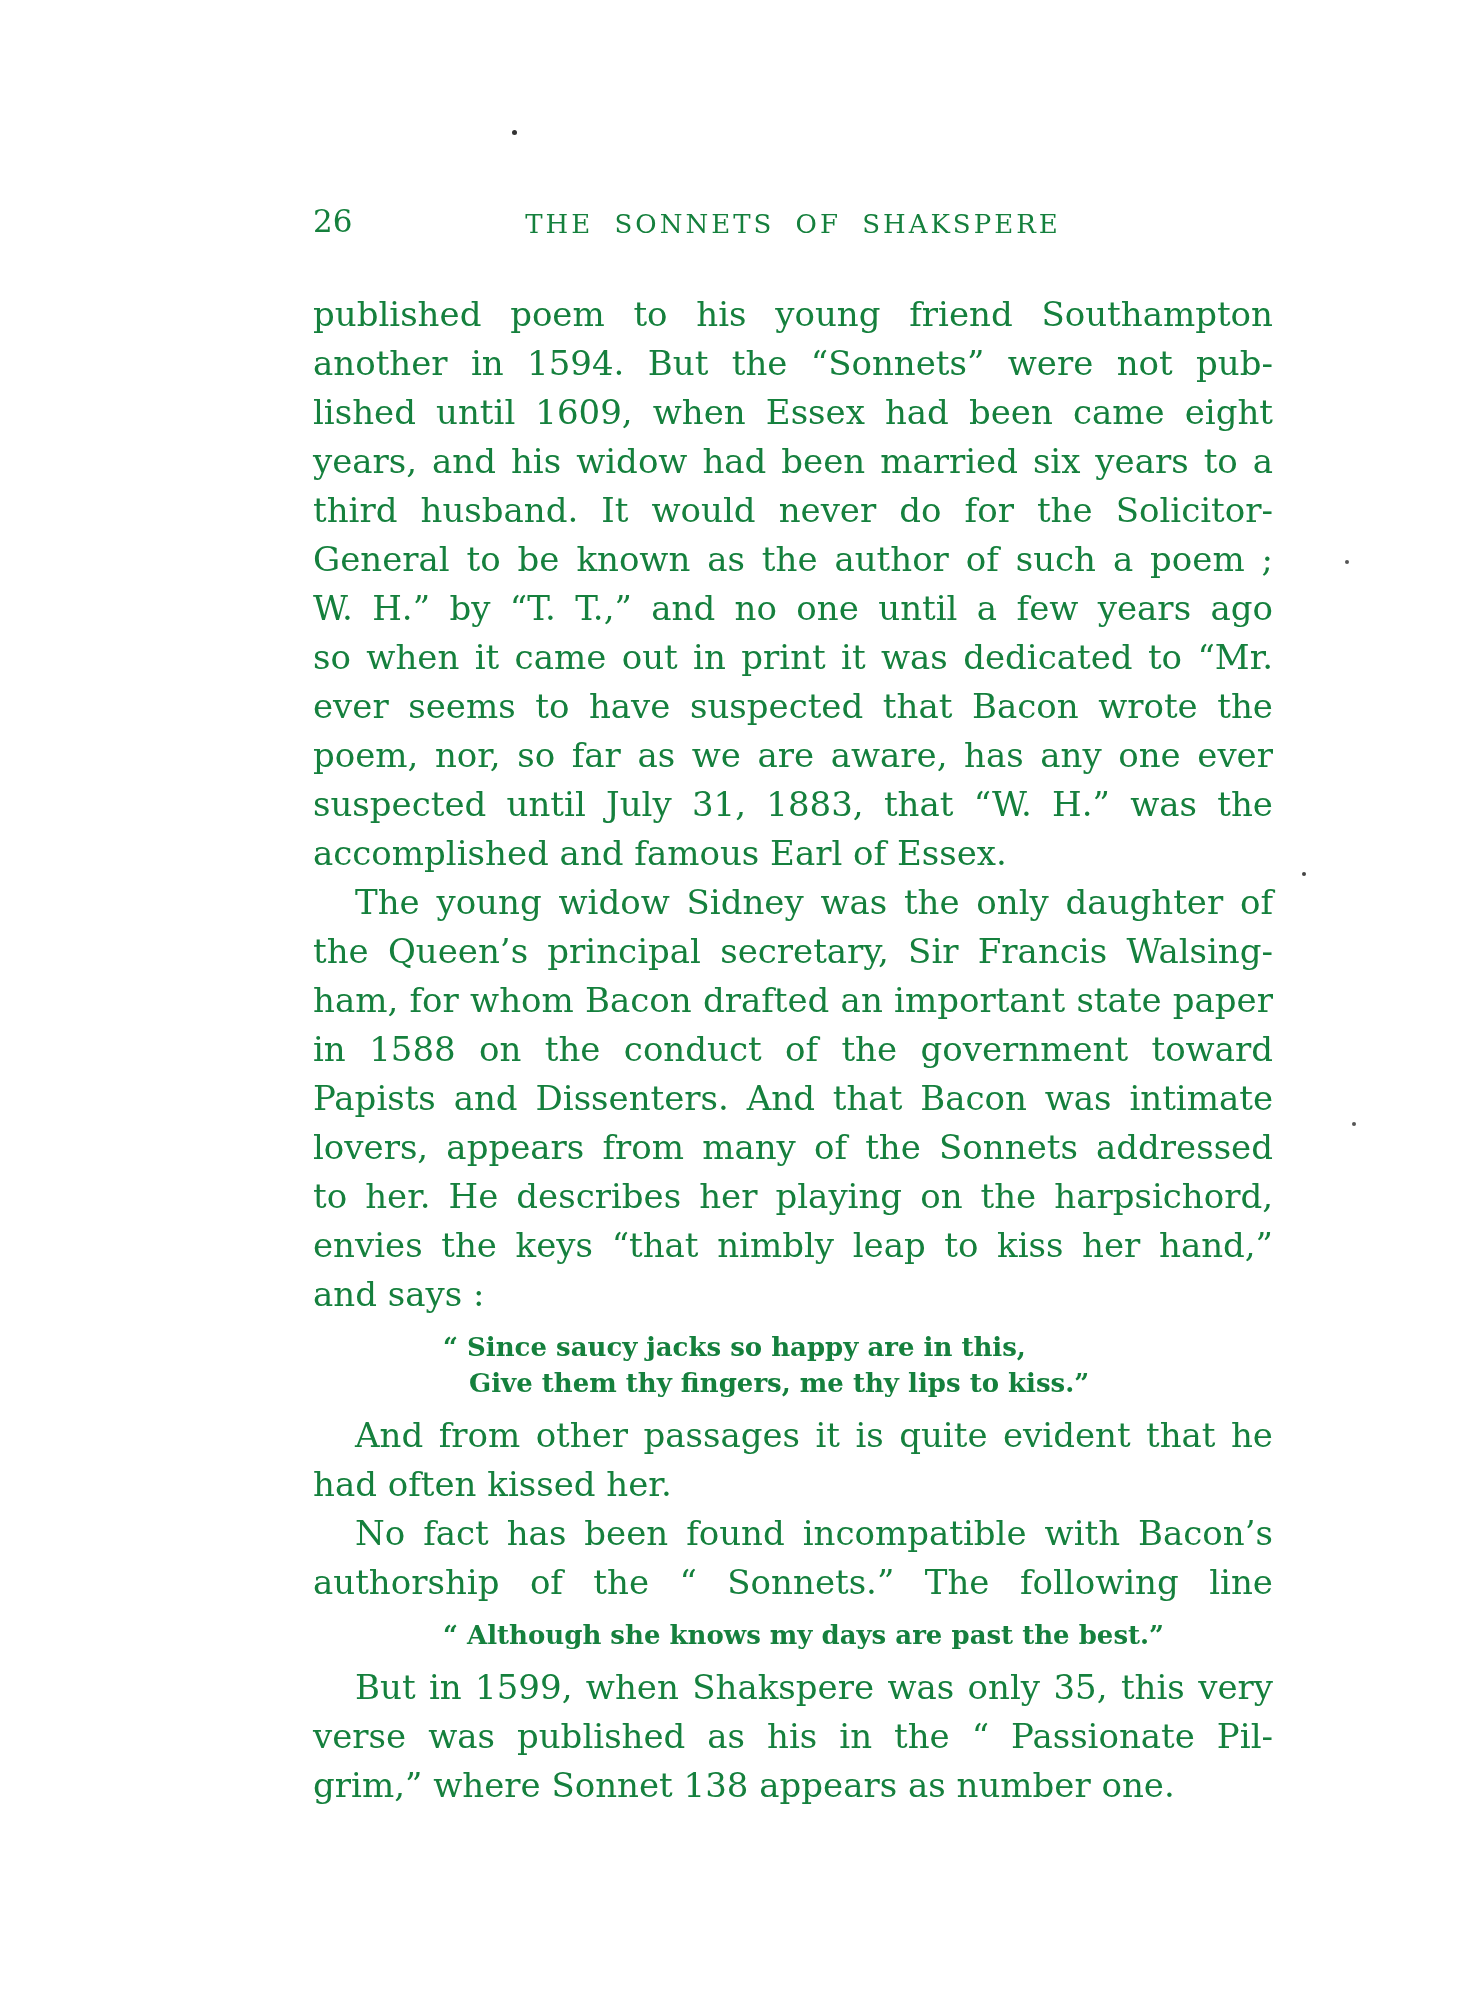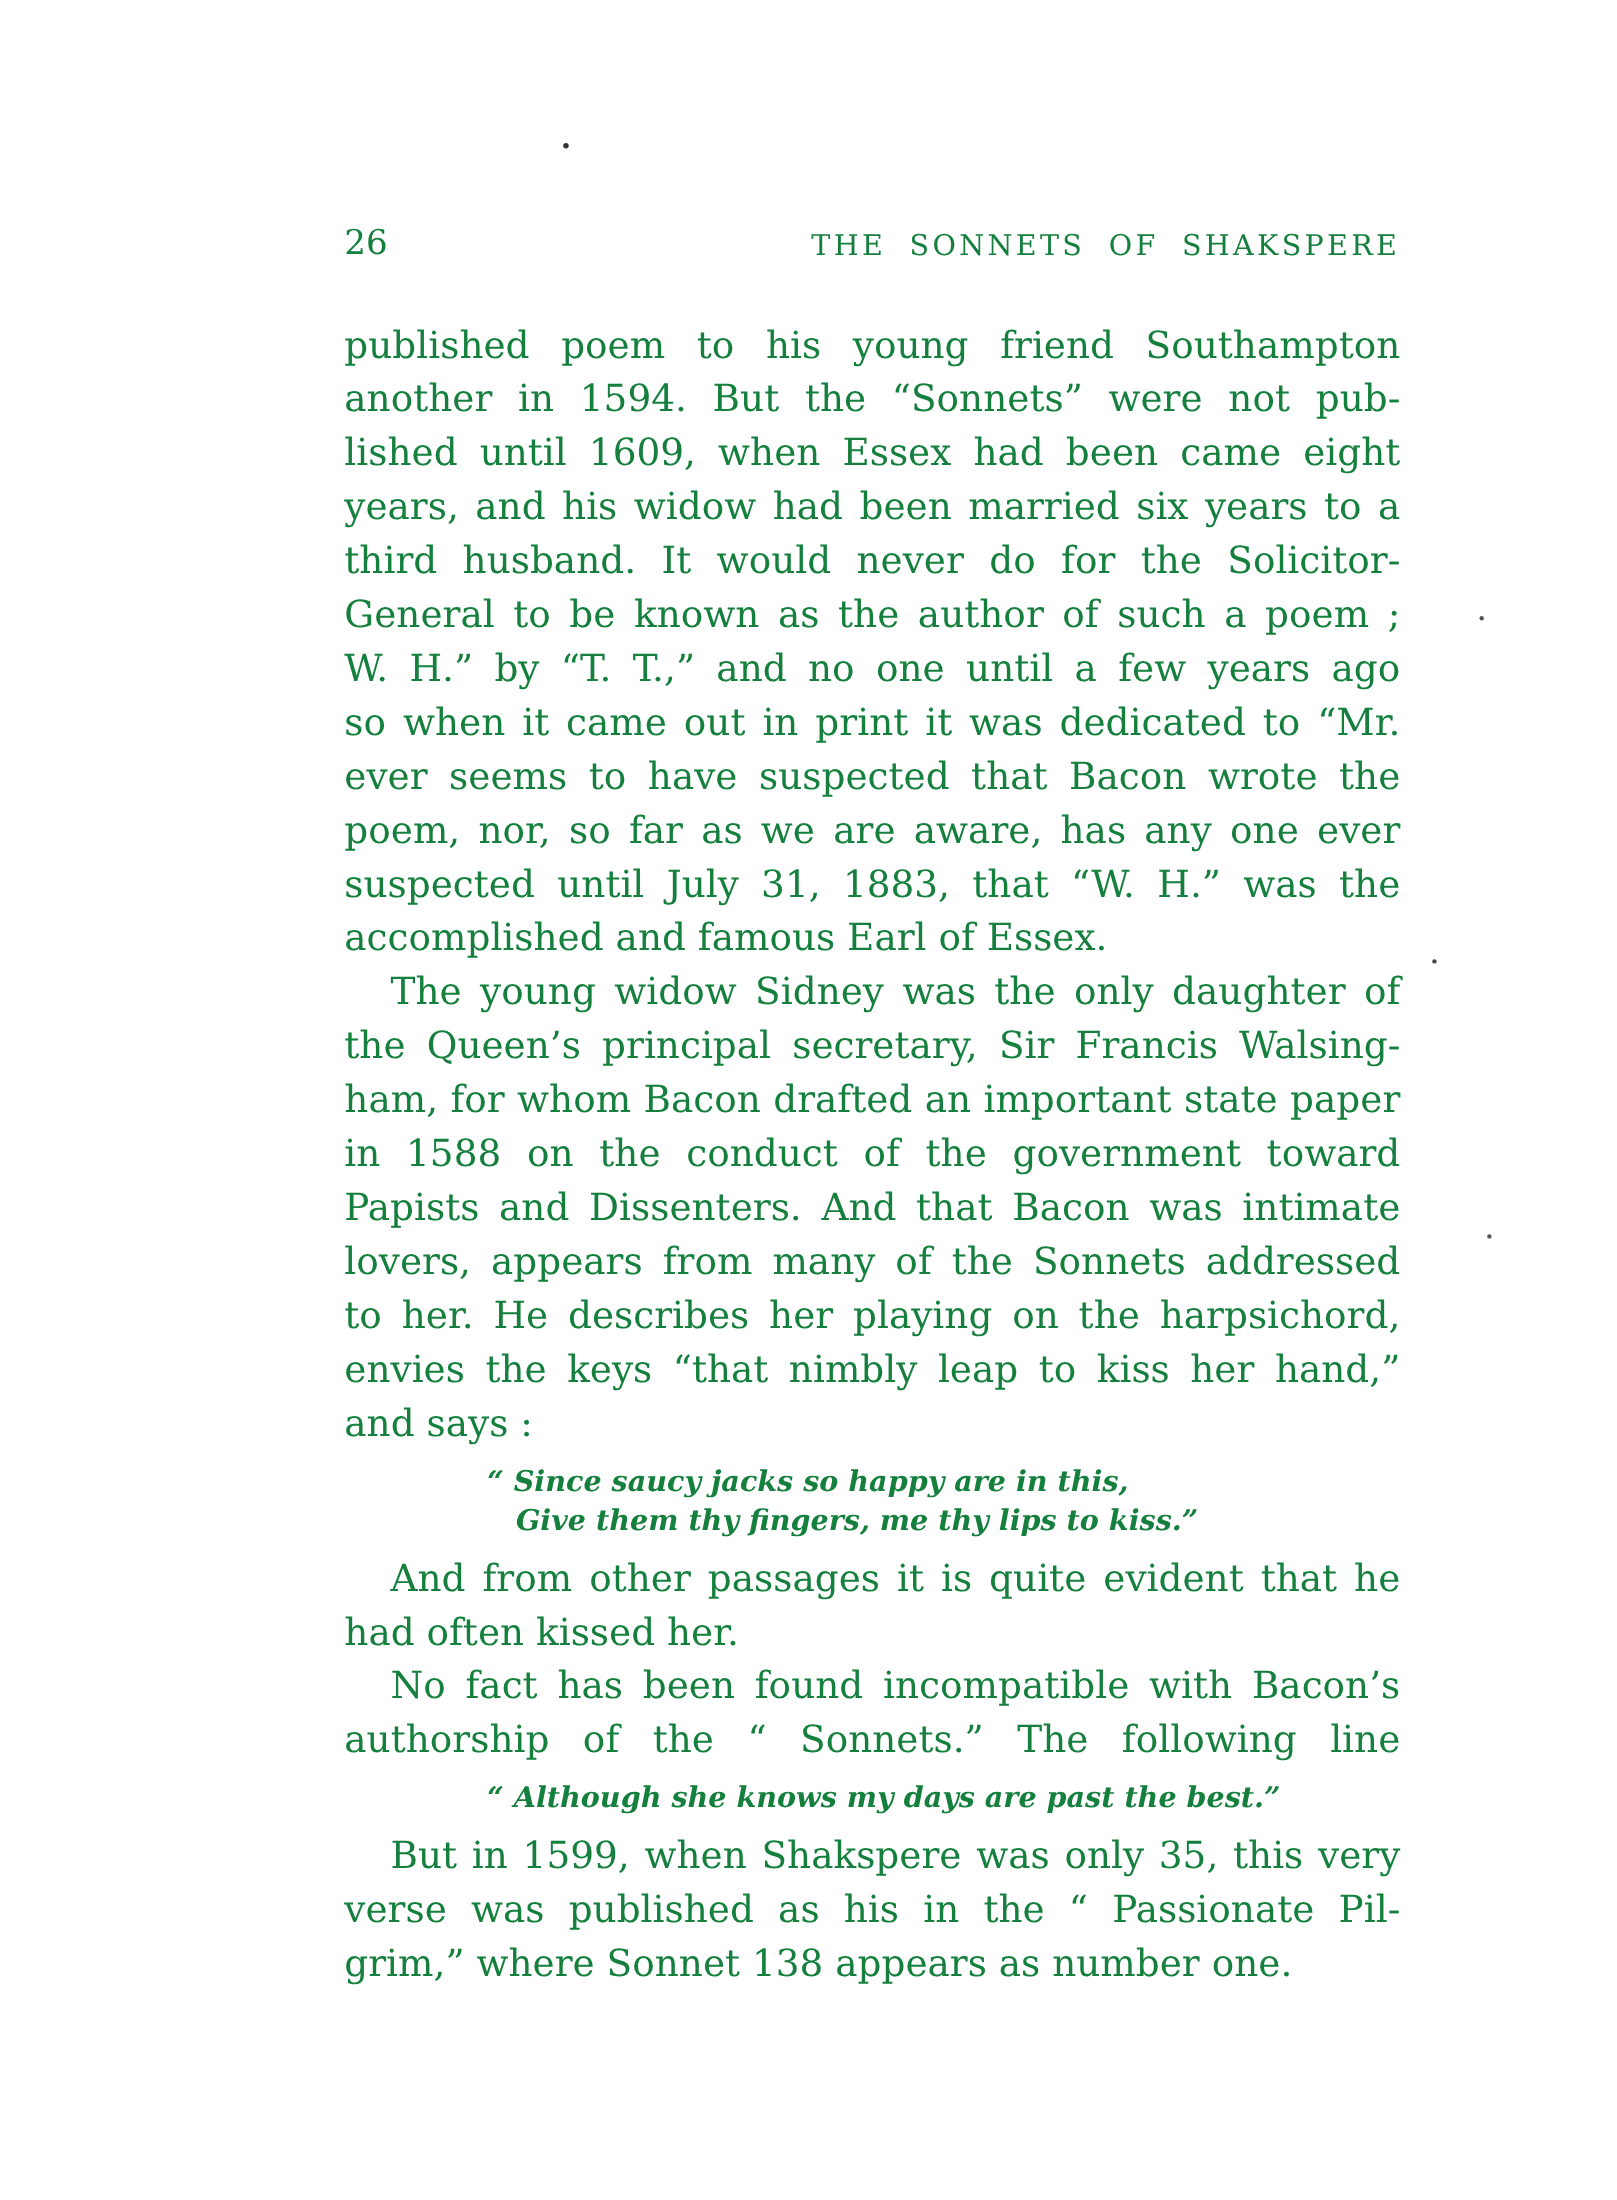--- a/index.html
+++ b/index.html
@@ -19,21 +19,21 @@
   .page-header {
     position:relative;
     height:40px;
     margin-bottom:48px;
   }
   .page-number {
     position:absolute; left:0; top:2px;
     font-size:31px; line-height:34px;
   }
   .header-title {
-    text-align:right;
+    text-align:center;
     font-size:26px; line-height:36px;
     letter-spacing:3px;
     word-spacing:10px;
     padding-top:4px;
   }
   .paragraph {
     font-size:34px;
     line-height:49px;
   }
   .line {
@@ -41,21 +41,21 @@
     text-align-last:justify;
   }
   .line.last { text-align-last:left; }
   .line.indent { text-indent:42px; }
   .verse {
     margin:10px 0 10px 130px;
     font-weight:bold;
     font-size:26px;
     line-height:36px;
   }
-  .verse .line { text-align:right; text-align-last:left;font-style:italic; }
+  .verse .line { text-align:right; text-align-last:left; }
   .verse .line.verse-cont { padding-left:26px; }
   .speck {
     position:absolute;
     background:#333;
     border-radius:50%;
   }
 </style>
 </head>
 <body>
 

